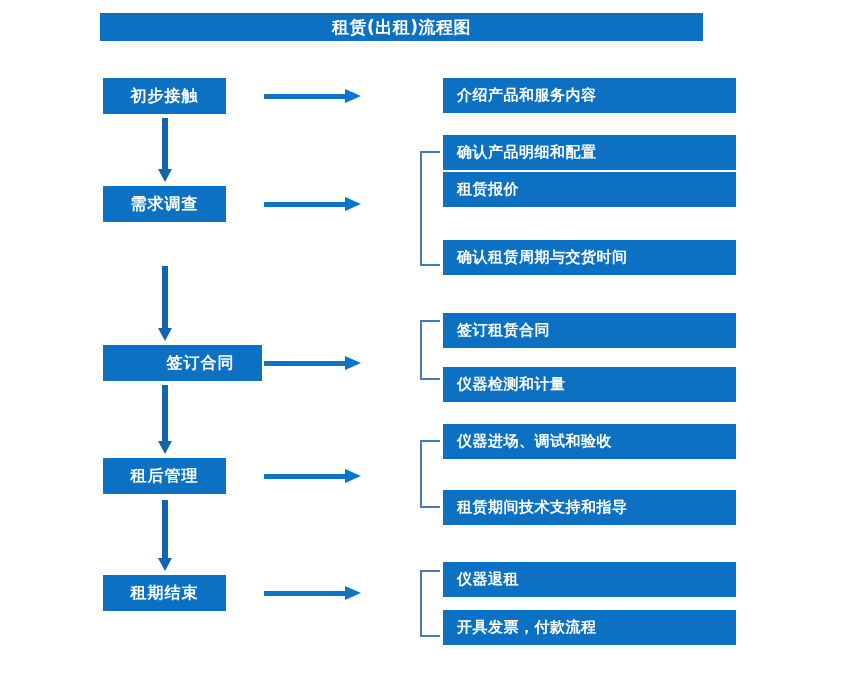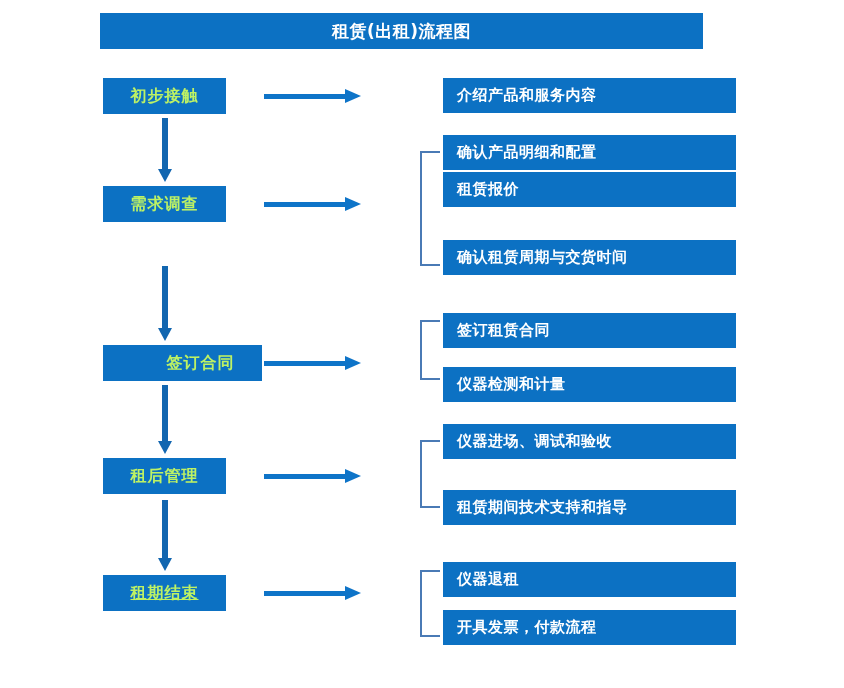--- a/index.html
+++ b/index.html
@@ -19,39 +19,39 @@
     height: 688px;
     background: #ffffff;
   }
 
   
   .title-banner {
     position: absolute;
     left: 100px;
     top: 13px;
     width: 603px;
-    height: 36px;
+    height: 28px;
     background: #0c71c3;
     color: #ffffff;
     font-size: 17px;
     font-weight: bold;
     display: flex;
     align-items: center;
     justify-content: center;
     letter-spacing: 0.5px;
   }
 
   
   .stage-box {
     position: absolute;
     left: 103px;
     width: 123px;
     height: 36px;
     background: #0c71c3;
-    color: #bef264;
+    color: #ffffff;
     font-size: 16px;
     font-weight: bold;
     display: flex;
     align-items: center;
     justify-content: center;
     letter-spacing: 1px;
   }
 
   
   .detail-box {
@@ -139,21 +139,21 @@
   <div class="title-banner">租赁(出租)流程图</div>
 
   <div class="stage-box" style="top:78px;">初步接触</div>
 
   <div class="stage-box" style="top:186px;">需求调查</div>
 
   <div class="stage-box" style="top:345px;padding-left:36px;">签订合同</div>
 
   <div class="stage-box" style="top:458px;">租后管理</div>
 
-  <div class="stage-box" style="top:575px;text-decoration:underline;">租期结束</div>
+  <div class="stage-box" style="top:575px;">租期结束</div>
 
   <div class="v-arrow" style="top:118px; height:64px;">
     <div class="shaft" style="height:51px;"></div>
     <div class="head"></div>
   </div>
 
   <div class="v-arrow" style="top:266px; height:75px;">
     <div class="shaft" style="height:62px;"></div>
     <div class="head"></div>
   </div>

